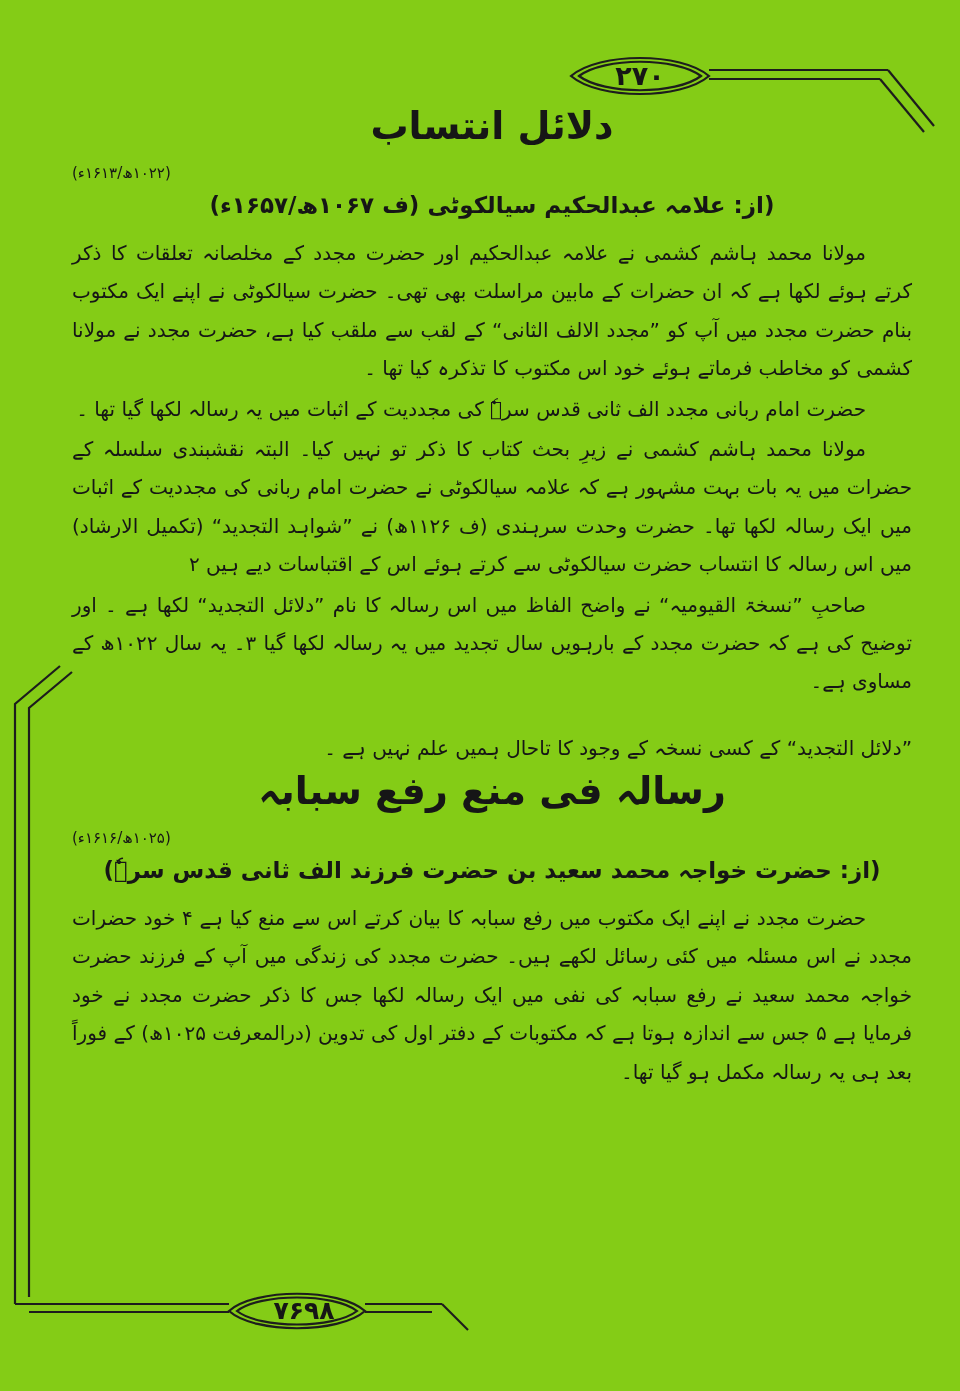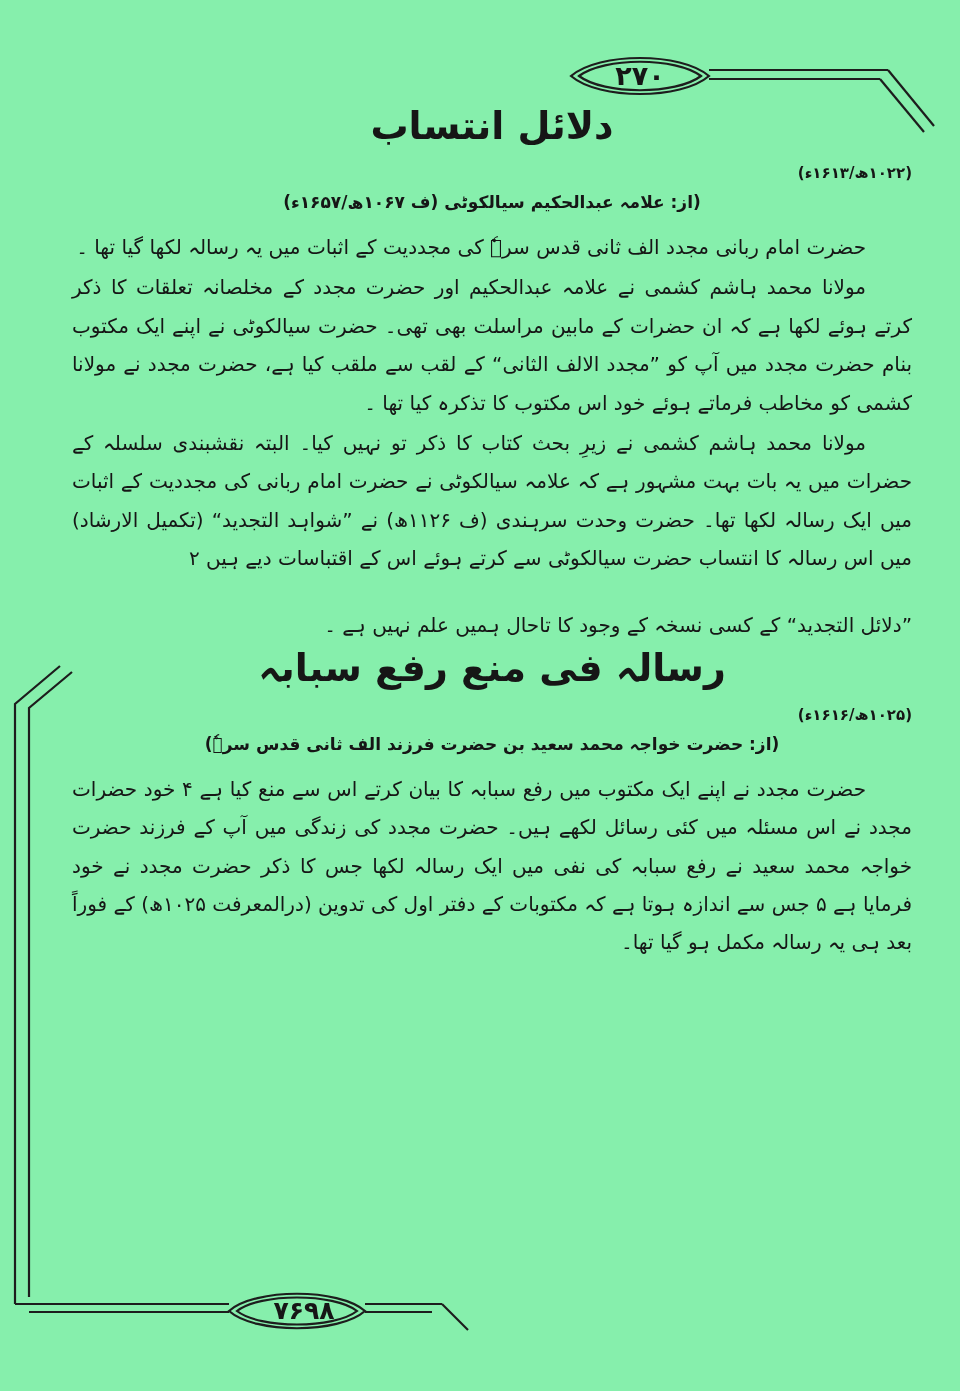--- a/index.html
+++ b/index.html
@@ -5,21 +5,21 @@
   * { box-sizing: border-box; }
   html, body { margin: 0; padding: 0; }
   body {
     width: 960px; height: 1391px;
     background: #e9e9e6;
     font-family: "DejaVu Sans", sans-serif;
   }
   .page {
     position: relative;
     width: 960px; height: 1391px;
-    background: #86efac;
+    background: #84cc16;
     color: #161616;
     overflow: hidden;
   }
   .ornaments {
     position: absolute; left: 0; top: 0;
     width: 960px; height: 1391px;
     pointer-events: none;
   }
   .content {
     position: absolute;
@@ -28,28 +28,28 @@
   }
   .title {
     text-align: center;
     font-size: 38px;
     font-weight: bold;
     margin: 0 0 16px 0;
     letter-spacing: 1px;
   }
   .title.second { }
   .dateline {
-    text-align: right;
+    text-align: left;
     font-size: 15px;
-    font-weight: bold;
+    font-weight: normal;
     margin: 0 0 10px 0;
   }
   .byline {
     text-align: center;
-    font-size: 17px;
+    font-size: 23px;
     font-weight: bold;
     margin: 0 0 16px 0;
   }
   p.body {
     font-size: 20px;
     line-height: 1.92;
     text-align: justify;
     text-indent: 46px;
     margin: 0 0 2px 0;
   }
@@ -111,23 +111,24 @@
 
   <div class="pagenum top">۲۷۰</div>
   <div class="pagenum bottom">۷۶۹۸</div>
 
   <div class="content">
 
     <h1 class="title">دلائل انتساب</h1>
     <div class="dateline">(۱۰۲۲ھ/۱۶۱۳ء)</div>
     <div class="byline">(از: علامہ عبدالحکیم سیالکوٹی (ف ۱۰۶۷ھ/۱۶۵۷ء)</div>
 
+    <p class="body">مولانا محمد ہاشم کشمی نے علامہ عبدالحکیم اور حضرت مجدد کے مخلصانہ تعلقات کا ذکر کرتے ہوئے لکھا ہے کہ ان حضرات کے مابین مراسلت بھی تھی۔ حضرت سیالکوٹی نے اپنے ایک مکتوب بنام حضرت مجدد میں آپ کو ”مجدد الالف الثانی“ کے لقب سے ملقب کیا ہے، حضرت مجدد نے مولانا کشمی کو مخاطب فرماتے ہوئے خود اس مکتوب کا تذکرہ کیا تھا ۔</p>
     <p class="body">حضرت امام ربانی مجدد الف ثانی قدس سرہٗ کی مجددیت کے اثبات میں یہ رسالہ لکھا گیا تھا ۔</p>
-    <p class="body">مولانا محمد ہاشم کشمی نے علامہ عبدالحکیم اور حضرت مجدد کے مخلصانہ تعلقات کا ذکر کرتے ہوئے لکھا ہے کہ ان حضرات کے مابین مراسلت بھی تھی۔ حضرت سیالکوٹی نے اپنے ایک مکتوب بنام حضرت مجدد میں آپ کو ”مجدد الالف الثانی“ کے لقب سے ملقب کیا ہے، حضرت مجدد نے مولانا کشمی کو مخاطب فرماتے ہوئے خود اس مکتوب کا تذکرہ کیا تھا ۔</p>
     <p class="body">مولانا محمد ہاشم کشمی نے زیرِ بحث کتاب کا ذکر تو نہیں کیا۔ البتہ نقشبندی سلسلہ کے حضرات میں یہ بات بہت مشہور ہے کہ علامہ سیالکوٹی نے حضرت امام ربانی کی مجددیت کے اثبات میں ایک رسالہ لکھا تھا۔ حضرت وحدت سرہندی (ف ۱۱۲۶ھ) نے ”شواہد التجدید“ (تکمیل الارشاد) میں اس رسالہ کا انتساب حضرت سیالکوٹی سے کرتے ہوئے اس کے اقتباسات دیے ہیں ۲</p>
+    <p class="body">صاحبِ ”نسخۃ القیومیہ“ نے واضح الفاظ میں اس رسالہ کا نام ”دلائل التجدید“ لکھا ہے ۔ اور توضیح کی ہے کہ حضرت مجدد کے بارہویں سال تجدید میں یہ رسالہ لکھا گیا ۳۔ یہ سال ۱۰۲۲ھ کے مساوی ہے۔</p>
     <p class="body noindent">”دلائل التجدید“ کے کسی نسخہ کے وجود کا تاحال ہمیں علم نہیں ہے ۔</p>
 
     <h1 class="title second">رسالہ فی منع رفع سبابہ</h1>
     <div class="dateline">(۱۰۲۵ھ/۱۶۱۶ء)</div>
     <div class="byline">(از: حضرت خواجہ محمد سعید بن حضرت فرزند الف ثانی قدس سرہٗ)</div>
 
     <p class="body">حضرت مجدد نے اپنے ایک مکتوب میں رفع سبابہ کا بیان کرتے اس سے منع کیا ہے ۴ خود حضرات مجدد نے اس مسئلہ میں کئی رسائل لکھے ہیں۔ حضرت مجدد کی زندگی میں آپ کے فرزند حضرت خواجہ محمد سعید نے رفع سبابہ کی نفی میں ایک رسالہ لکھا جس کا ذکر حضرت مجدد نے خود فرمایا ہے ۵ جس سے اندازہ ہوتا ہے کہ مکتوبات کے دفتر اول کی تدوین (درالمعرفت ۱۰۲۵ھ) کے فوراً بعد ہی یہ رسالہ مکمل ہو گیا تھا۔</p>
 
   </div>
 </div>

